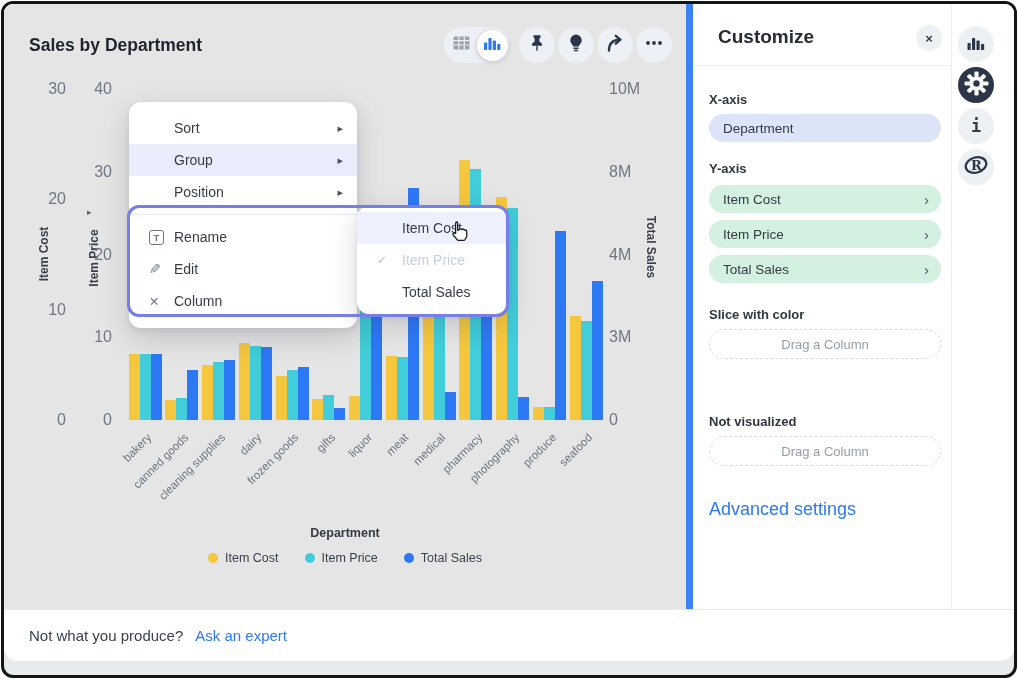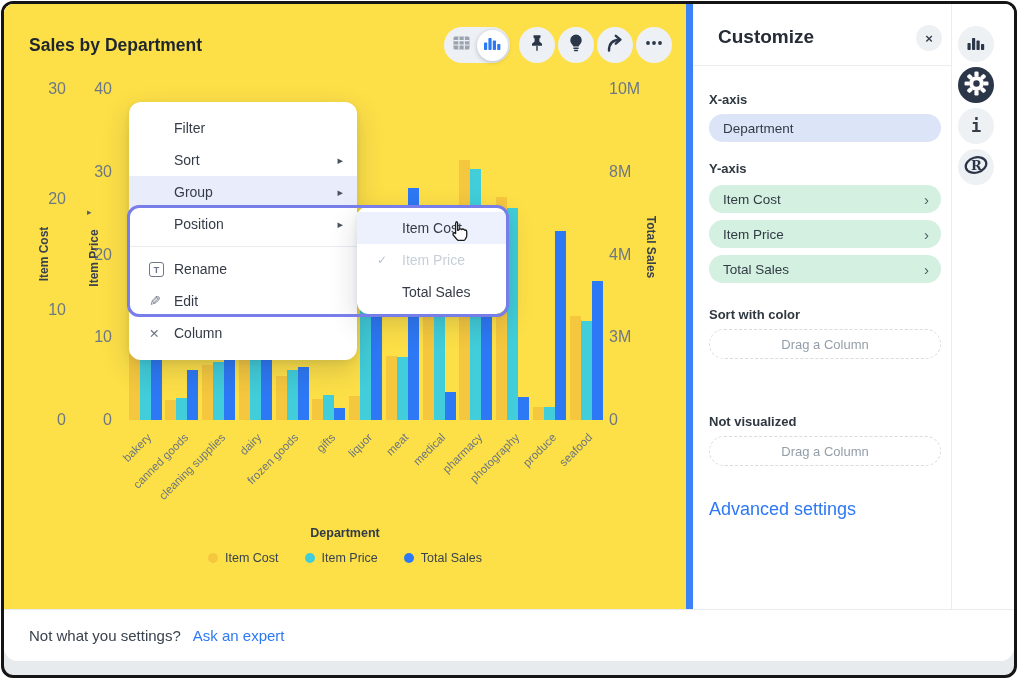--- a/index.html
+++ b/index.html
@@ -4,21 +4,21 @@
 <style>
   * { box-sizing: border-box; margin: 0; padding: 0; }
   html, body { width: 1018px; height: 679px; overflow: hidden; background: #fff;
     font-family: "Liberation Sans", "DejaVu Sans", sans-serif; }
   .frame { position: absolute; left: 1px; top: 1px; width: 1016px; height: 677px;
     border: 3px solid #151515; border-radius: 12px; background: #e7ebee; overflow: hidden; }
   .inner { position: absolute; left: 0; top: 0; right: 0; bottom: 14px; background: #fff;
     border-radius: 0 0 14px 14px; overflow: hidden; }
 
   
-  .chart-area { position: absolute; left: 0; top: 0; width: 682px; height: 605px; background: #fde047; }
+  .chart-area { position: absolute; left: 0; top: 0; width: 682px; height: 605px; background: #e5e5e5; }
   .card-title { position: absolute; left: 25px; top: 31px; font-size: 17.5px; font-weight: 700; color: #1e252e; }
   .toolbar { position: absolute; left: 440px; top: 23px; display: flex; align-items: center; gap: 3px; }
   .vtoggle { width: 66px; height: 36px; border-radius: 18px; background: #edf0f4; display: flex;
     align-items: center; padding: 0 2px; margin-right: 6px; }
   .vslot { width: 31px; height: 31px; border-radius: 50%; display: flex; align-items: center; justify-content: center; }
   .vslot.active { background: #fff; box-shadow: 0 1px 4px rgba(20,30,50,.25); }
   .tbtn { width: 36px; height: 36px; border-radius: 50%; background: #edf0f4; display: flex;
     align-items: center; justify-content: center; }
 
   .bar { position: absolute; }
@@ -255,24 +255,20 @@
           <div class="xlab" style="left: 325.2px;">medical</div>
           <div class="xlab" style="left: 361.9px;">pharmacy</div>
           <div class="xlab" style="left: 398.7px;">photography</div>
           <div class="xlab" style="left: 435.5px;">produce</div>
           <div class="xlab" style="left: 472.2px;">seafood</div>
         </div>
 
       <div class="menu" id="menu">
           <div class="mrow">
             <span class="ic"></span>
-            <span>Filter</span>
-          </div>
-          <div class="mrow">
-            <span class="ic"></span>
             <span>Sort</span>
             <span class="arrow">▸</span>
           </div>
           <div class="mrow hl">
             <span class="ic"></span>
             <span>Group</span>
             <span class="arrow">▸</span>
           </div>
           <div class="mrow">
             <span class="ic"></span>
@@ -344,21 +340,21 @@
           <div class="pill green">
             <span>Item Price</span>
             <span class="ch">›</span>
           </div>
           <div class="pill green">
             <span>Total Sales</span>
             <span class="ch">›</span>
           </div>
         </div>
 
-      <div class="plabel" style="top:303px;">Sort with color</div>
+      <div class="plabel" style="top:303px;">Slice with color</div>
       <div class="dropzone" style="top:325px;">Drag a Column</div>
 
       <div class="plabel" style="top:410px;">Not visualized</div>
       <div class="dropzone" style="top:432px;">Drag a Column</div>
 
       <div class="adv-link" style="top:495px;">Advanced settings</div>
     </div>
 
     <div class="rail">
       <div class="rbtn" style="top:22px;">
@@ -400,18 +396,18 @@
         <span>
           <svg width="26" height="22" viewBox="0 0 26 22">
               <ellipse cx="13" cy="11" rx="10.5" ry="7.5" transform="rotate(-16 13 11)" fill="none" stroke="#2b3648" stroke-width="2.2"></ellipse>
               <text x="13.5" y="16" text-anchor="middle" font-family="DejaVu Serif, serif" font-size="13" font-weight="bold" fill="#2b3648">R</text>
             </svg>
         </span>
       </div>
     </div>
 
     <div class="footer">
-      <span>Not what you settings?</span>
+      <span>Not what you produce?</span>
       <a href="#">Ask an expert</a>
     </div>
 
   </div>
 </div>
 
 </body></html>

